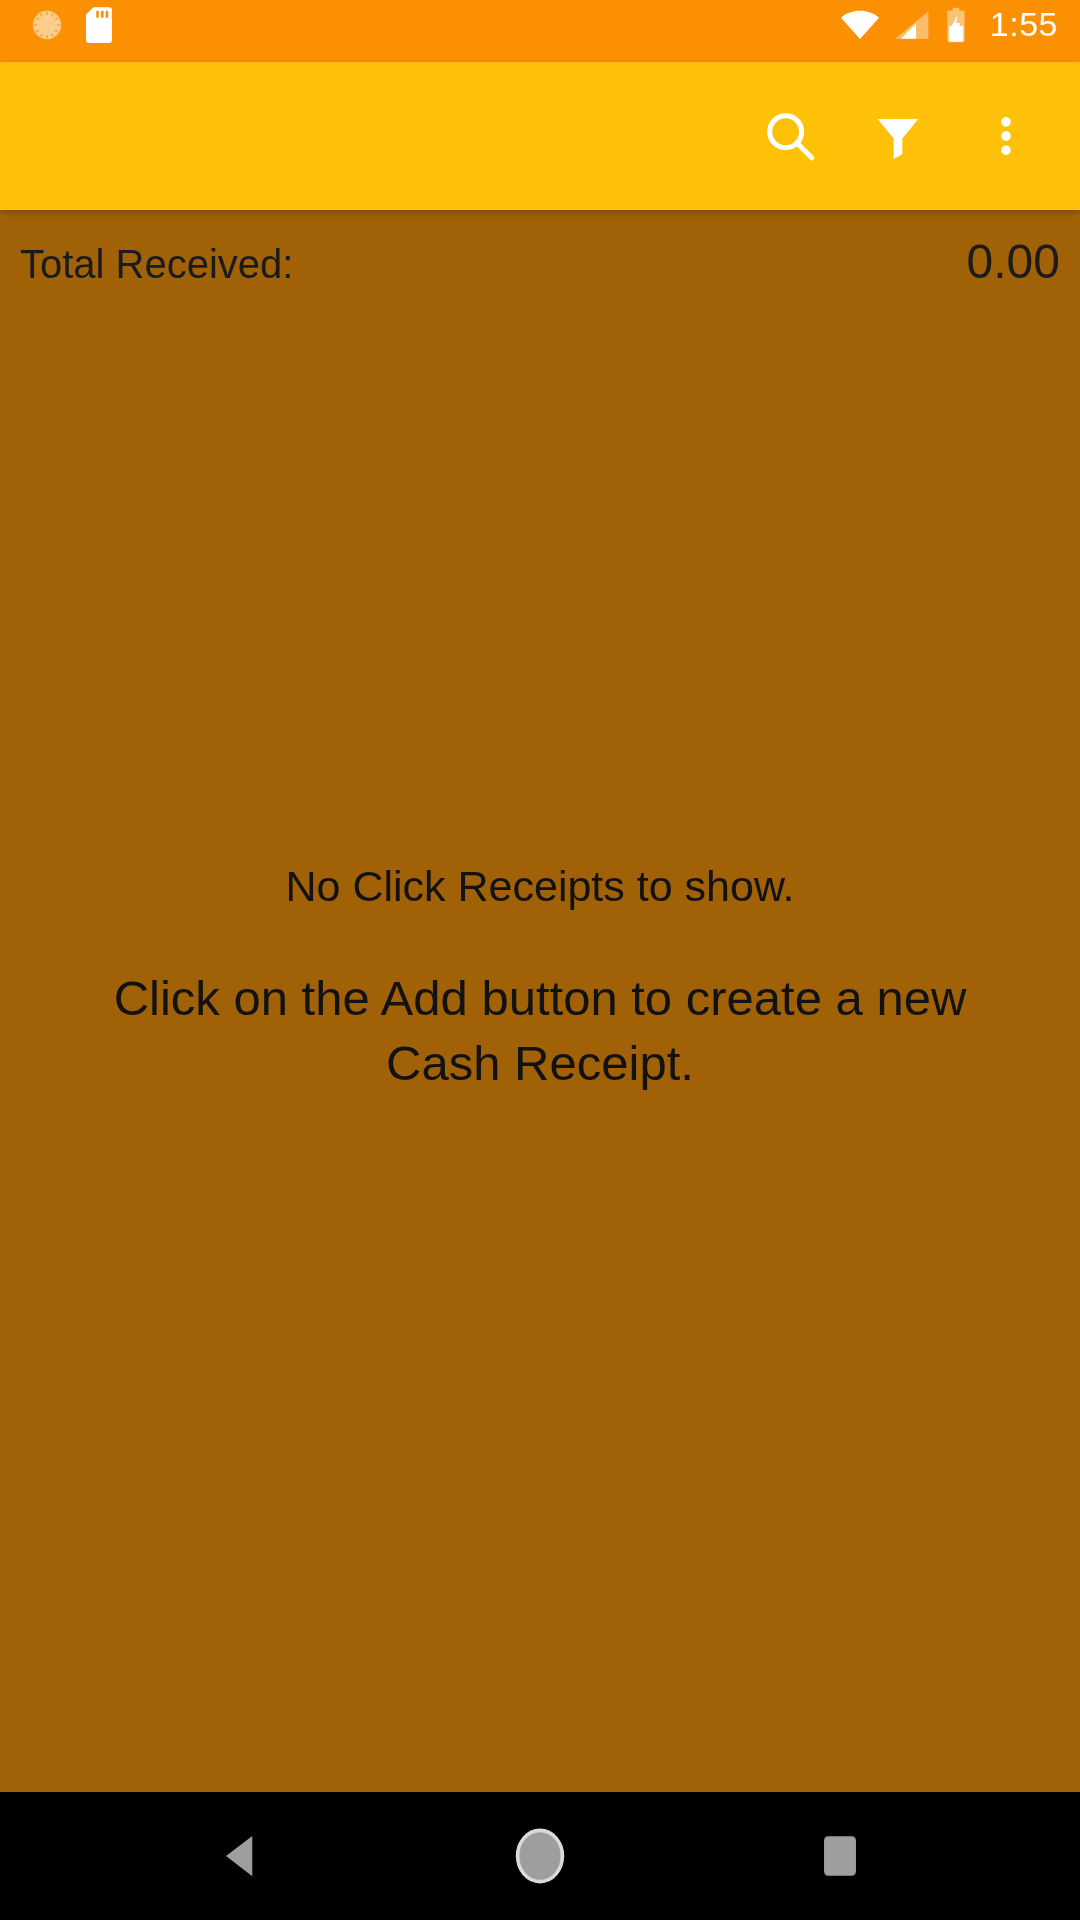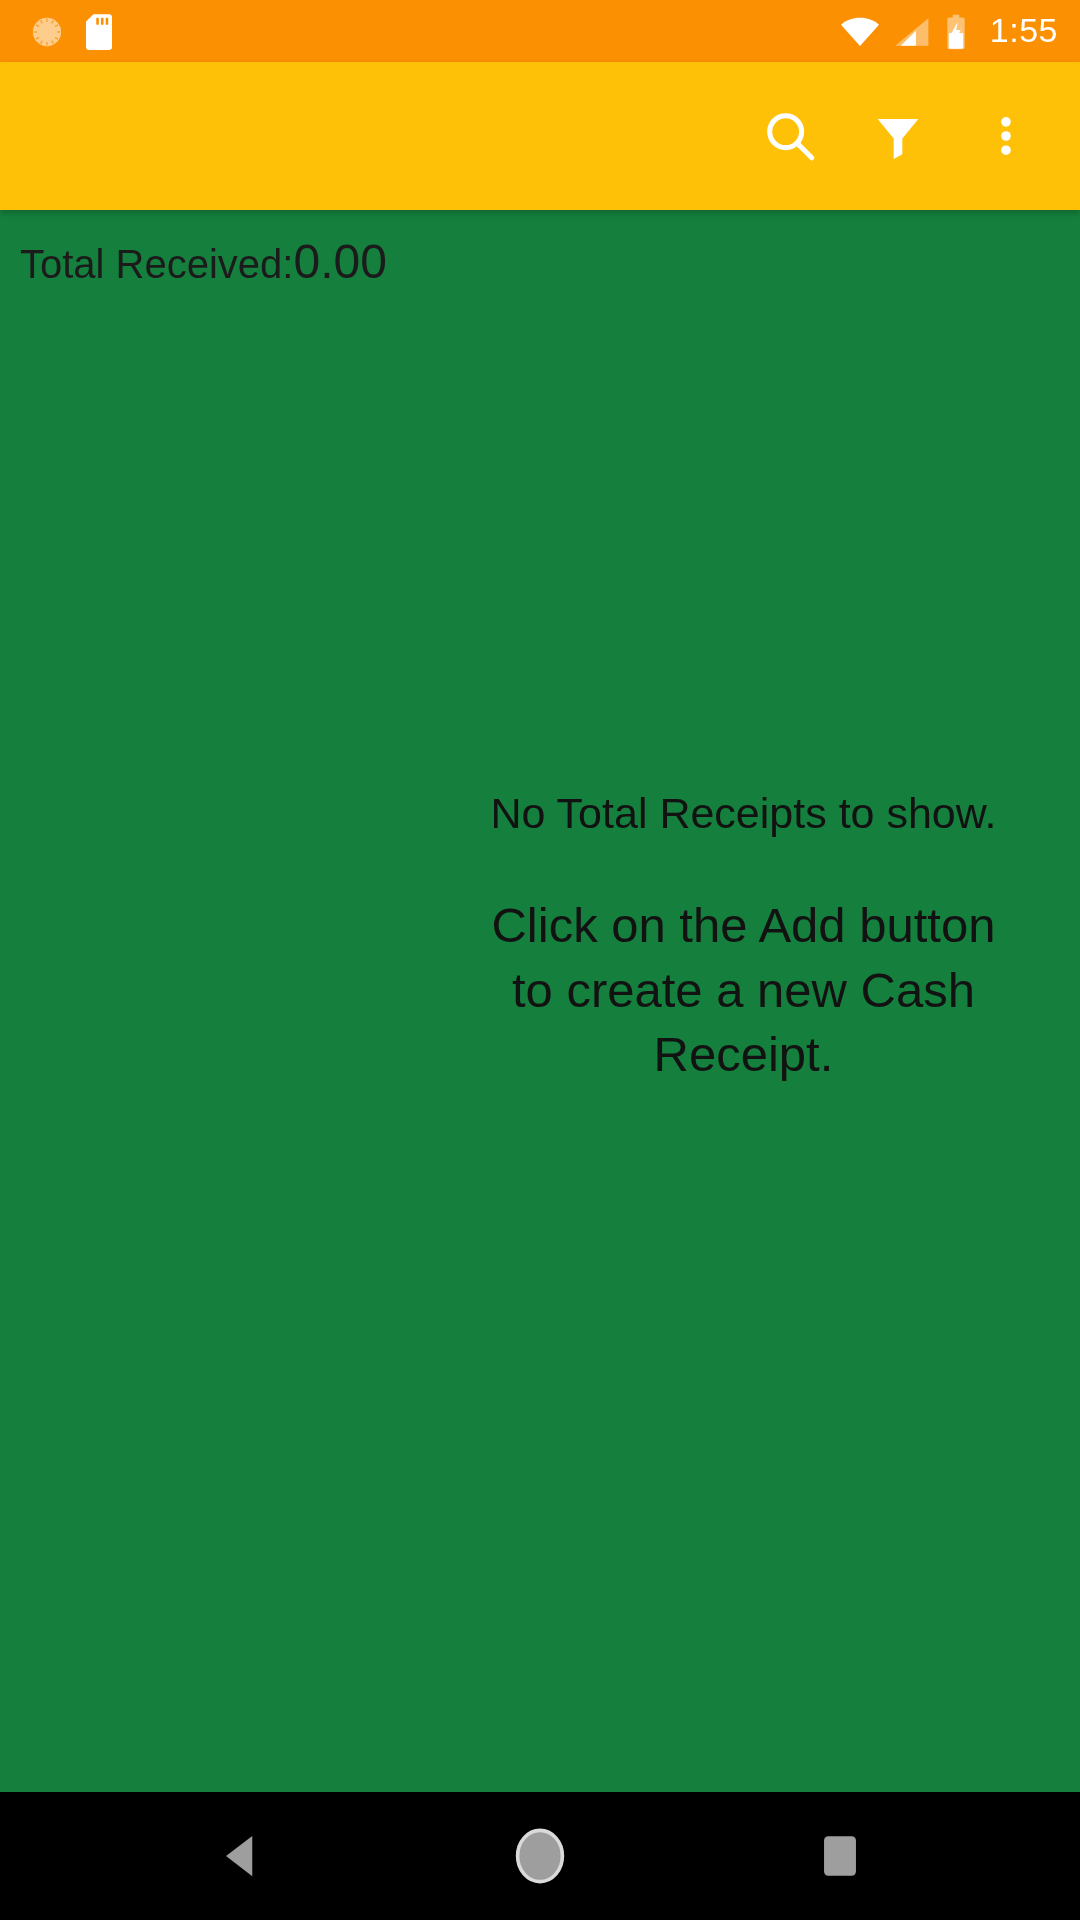--- a/index.html
+++ b/index.html
@@ -21,21 +21,21 @@
     background: #F7F7F7;
   }
 
   
   .status-bar {
     position: relative;
     height: 62px;
     flex: 0 0 62px;
     background: #FB9003;
     display: flex;
-    align-items: flex-end;
+    align-items: center;
     padding: 0 22px 12px 30px;
   }
   .status-left {
     display: flex;
     align-items: center;
     gap: 22px;
   }
   .status-right {
     margin-left: auto;
     display: flex;
@@ -93,23 +93,23 @@
     background: transparent;
     cursor: pointer;
     padding: 0;
   }
   .action-btn svg { display: block; }
 
   
   .content {
     position: relative;
     flex: 1 1 auto;
-    background: #15803d;
-    display: flex;
-    flex-direction: row;
+    background: #a16207;
+    display: flex;
+    flex-direction: column;
     overflow: hidden;
   }
   .total-row {
     flex: 0 0 auto;
     display: flex;
     align-items: baseline;
     justify-content: space-between;
     padding: 28px 20px 6px 20px;
   }
   .total-label {
@@ -265,21 +265,21 @@
   </div>
 
   <div class="content">
 
     <div class="total-row">
       <span class="total-label">Total Received:</span>
       <span class="total-value">0.00</span>
     </div>
 
     <div class="empty-wrap">
-      <div class="empty-line-1">No Total Receipts to show.</div>
+      <div class="empty-line-1">No Click Receipts to show.</div>
       <div class="empty-spacer"></div>
       <div class="empty-line-2">Click on the Add button to create a new Cash Receipt.</div>
     </div>
 
   </div>
 
   <div class="nav-bar">
     <button class="nav-btn">
       <span>
         <svg width="42" height="46" viewBox="0 0 24 26">

